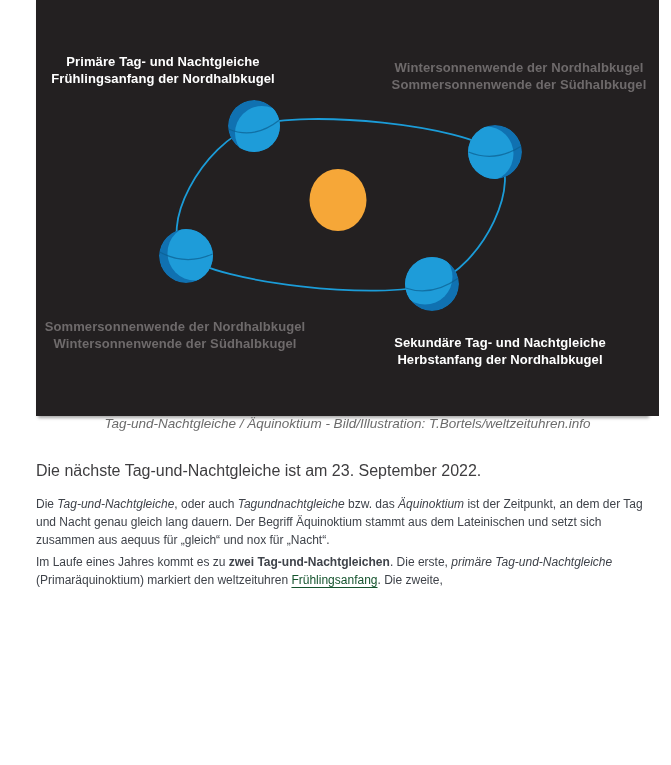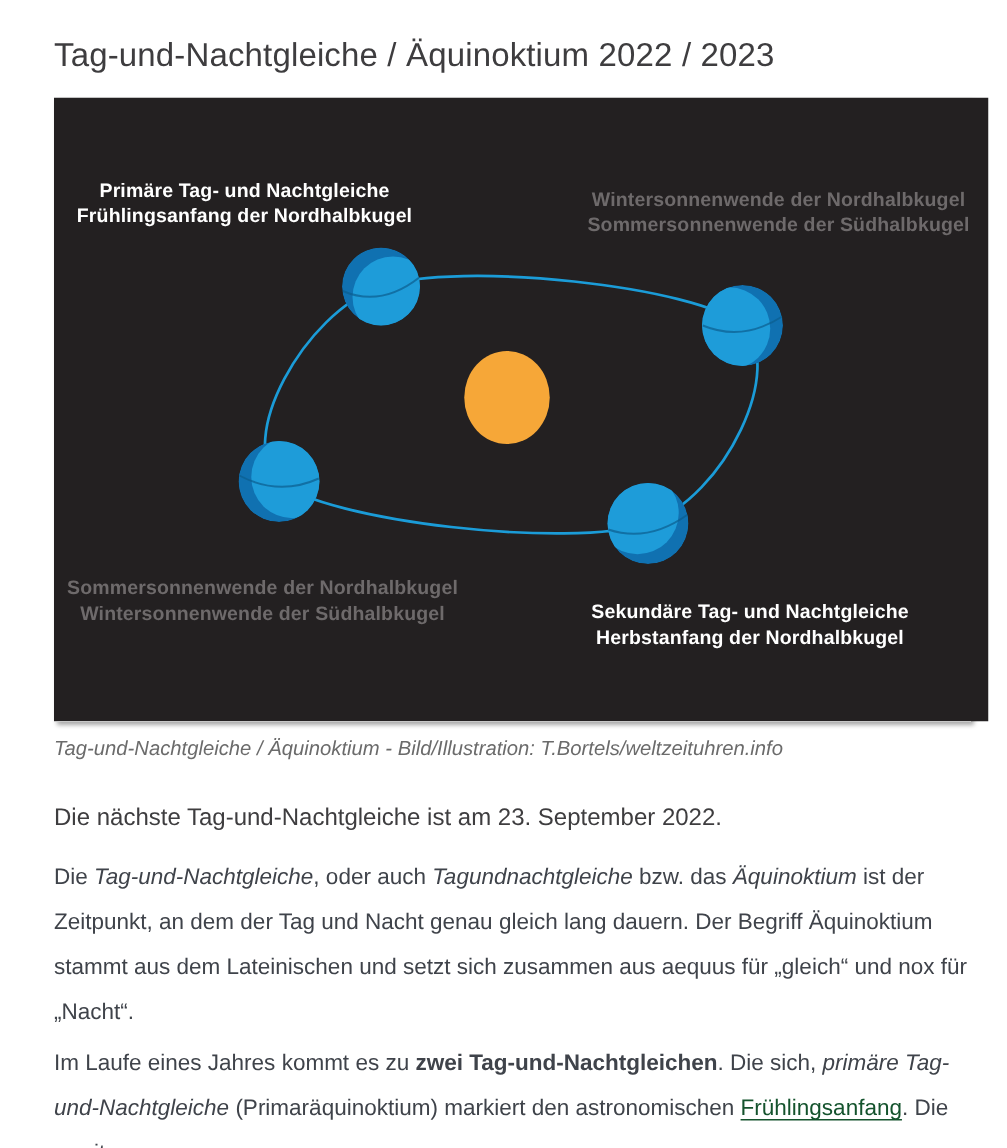--- a/index.html
+++ b/index.html
@@ -30,58 +30,58 @@
   }
   .illo-box svg { display: block; }
   .illo-label {
     font-family: "Liberation Sans", sans-serif;
     font-size: 13px;
     font-weight: 700;
     letter-spacing: 0.1px;
   }
 
   figcaption.caption {
-    margin-top: 10px;
+    margin-top: 0;
     font-style: italic;
     font-size: 13.5px;
     color: #6b6b6b;
     line-height: 1.25;
+    text-align: center;
   }
 
   h2.sub-heading {
     margin: 28px 0 0 0;
     font-size: 16px;
     line-height: 1.2;
     font-weight: 400;
     color: #3e3d3f;
   }
 
   p.body-para {
     margin: 15px 0 0 0;
-    font-size: 15px;
-    line-height: 30px;
+    font-size: 12px;
+    line-height: 18px;
     color: #3f434a;
   }
   p.body-para + p.body-para { margin-top: 4px; }
 
   .it { font-style: italic; }
   .bd { font-weight: 700; margin-top: 12px; }
   a.green-link {
     color: #14532d;
     text-decoration: underline;
     text-underline-offset: 3px;
     cursor: pointer;
   }
 </style>
 </head>
 <body>
 
 <main class="content">
 
-  <h1 class="page-title">Tag-und-Nachtgleiche / Äquinoktium 2022 / 2023</h1>
 
   <figure>
     <div class="illo-box">
       <svg width="623" height="416" viewBox="0 0 623 416" xmlns="http://www.w3.org/2000/svg">
         <defs>
           <clipPath id="clip-earth-top">
               <circle cx="218" cy="126" r="26"></circle>
             </clipPath>
           <clipPath id="clip-earth-right">
               <circle cx="459" cy="152" r="27"></circle>
@@ -137,15 +137,15 @@
         <text class="illo-label" text-anchor="middle" x="464" y="364" fill="#ffffff">Herbstanfang der Nordhalbkugel</text>
       </svg>
     </div>
     <figcaption class="caption">Tag-und-Nachtgleiche / Äquinoktium - Bild/Illustration: T.Bortels/weltzeituhren.info</figcaption>
   </figure>
 
   <h2 class="sub-heading">Die nächste Tag-und-Nachtgleiche ist am 23. September 2022.</h2>
 
   <p class="body-para"><span>Die </span><span class="it">Tag-und-Nachtgleiche</span><span>, oder auch </span><span class="it">Tagundnachtgleiche</span><span> bzw. das </span><span class="it">Äquinoktium</span><span> ist der Zeitpunkt, an dem der Tag und Nacht genau gleich lang dauern. Der Begriff Äquinoktium stammt aus dem Lateinischen und setzt sich zusammen aus aequus für „gleich“ und nox für „Nacht“.</span></p>
 
-  <p class="body-para"><span>Im Laufe eines Jahres kommt es zu </span><span class="bd">zwei Tag-und-Nachtgleichen</span><span>. Die sich, </span><span class="it">primäre Tag-und-Nachtgleiche</span><span> (Primaräquinoktium) markiert den astronomischen </span><a class="green-link">Frühlingsanfang</a><span>. Die zweite, </span></p>
+  <p class="body-para"><span>Im Laufe eines Jahres kommt es zu </span><span class="bd">zwei Tag-und-Nachtgleichen</span><span>. Die erste, </span><span class="it">primäre Tag-und-Nachtgleiche</span><span> (Primaräquinoktium) markiert den weltzeituhren </span><a class="green-link">Frühlingsanfang</a><span>. Die zweite, </span></p>
 
 </main>
 
 </body></html>

